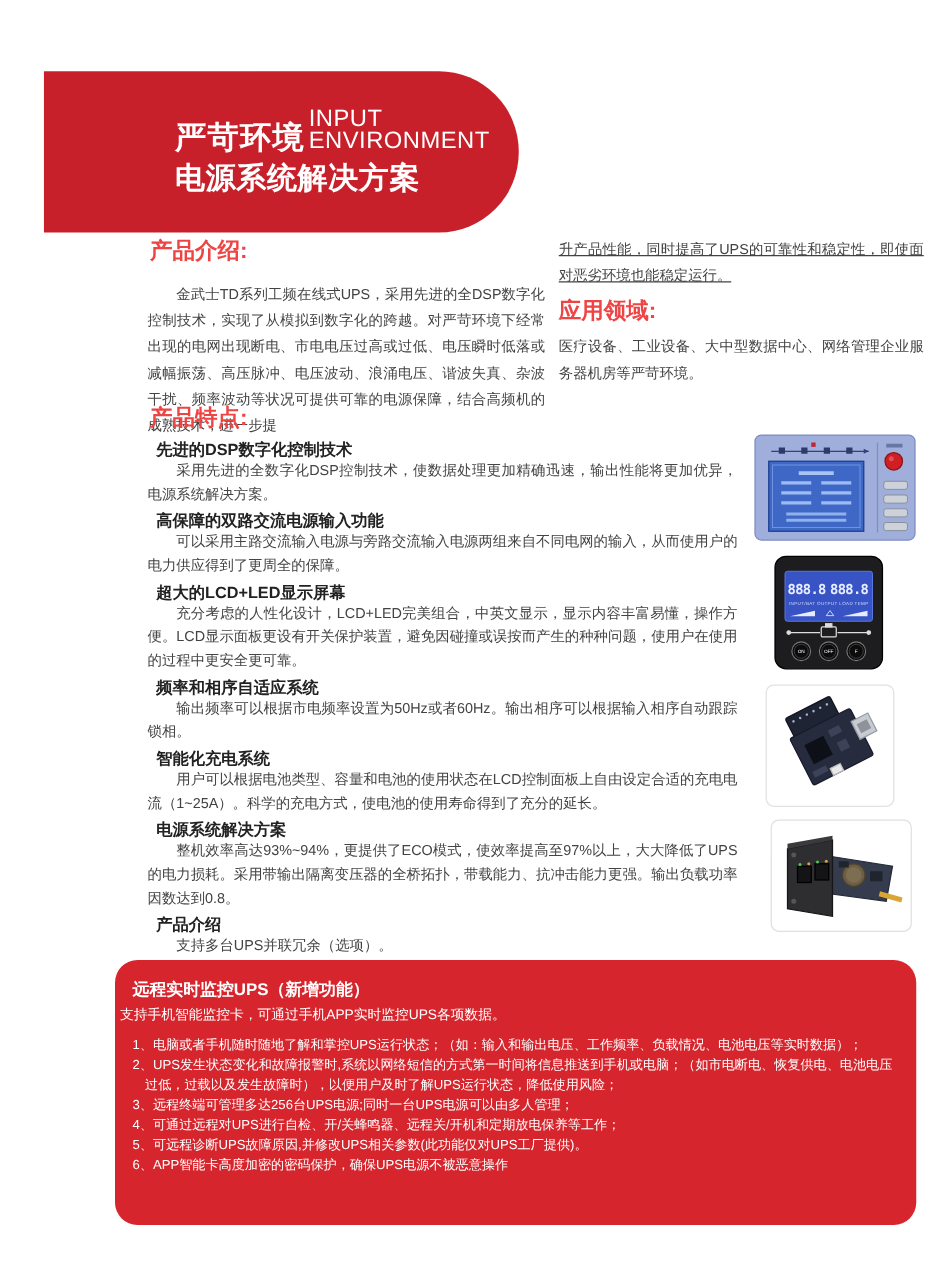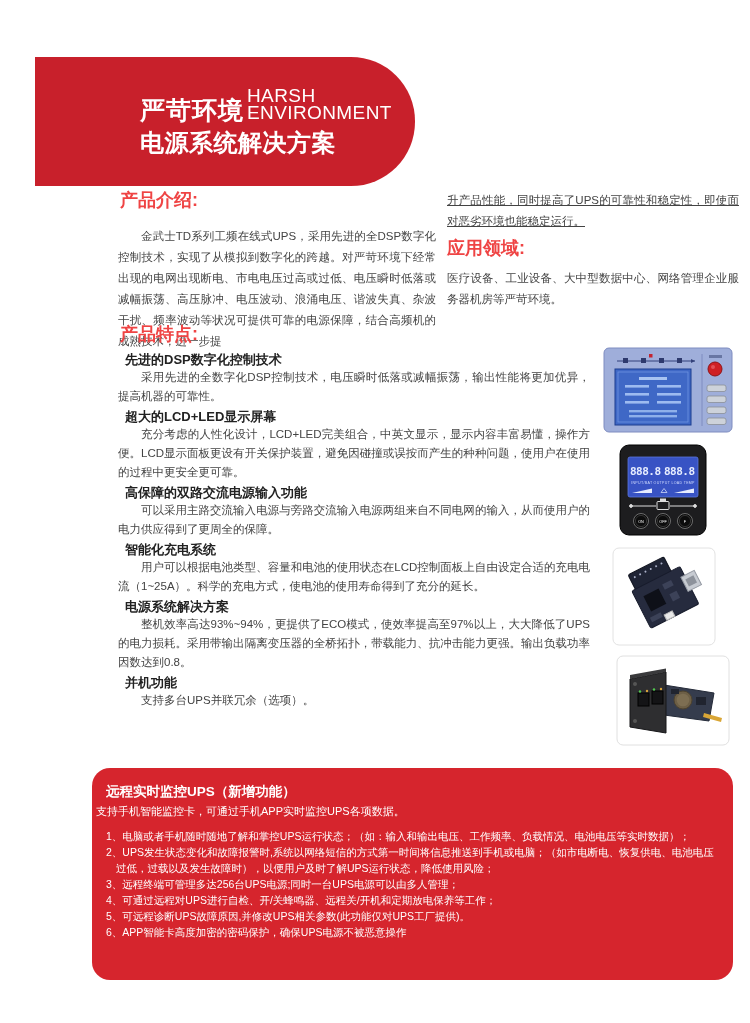--- a/index.html
+++ b/index.html
@@ -39,58 +39,62 @@
   .mon-item{font-size:10.5px;line-height:16px;padding-left:10px;text-indent:-10px;}
 </style>
 </head>
 <body>
 
 <div id="page">
 
   <div class="banner">
     <div class="banner-cn">严苛环境</div>
     <div class="banner-en">
-      <div>HARSH</div>
+      <div>INPUT</div>
       <div>ENVIRONMENT</div>
     </div>
     <div class="banner-sub">电源系统解决方案</div>
   </div>
 
   <div class="h1" style="left:85px;top:190px;">产品介绍:</div>
   <div class="body-txt indent" style="left:83px;top:226px;width:318px;">金武士TD系列工频在线式UPS，采用先进的全DSP数字化控制技术，实现了从模拟到数字化的跨越。对严苛环境下经常出现的电网出现断电、市电电压过高或过低、电压瞬时低落或减幅振荡、高压脉冲、电压波动、浪涌电压、谐波失真、杂波干扰、频率波动等状况可提供可靠的电源保障，结合高频机的成熟技术，进一步提</div>
   <div class="body-txt" style="left:412px;top:190px;width:292px;text-decoration:underline;">升产品性能，同时提高了UPS的可靠性和稳定性，即使面对恶劣环境也能稳定运行。</div>
 
   <div class="h1" style="left:412px;top:238px;">应用领域:</div>
   <div class="body-txt" style="left:412px;top:268px;width:292px;">医疗设备、工业设备、大中型数据中心、网络管理企业服务器机房等严苛环境。</div>
 
   <div class="h1" style="left:85px;top:324px;">产品特点:</div>
 
   <div class="features">
     <div>
       <div class="feat-title">先进的DSP数字化控制技术</div>
-      <div class="feat-body">采用先进的全数字化DSP控制技术，电压瞬时低落或减幅振荡，输出性能将更加优异，提高机器的可靠性。</div>
+      <div class="feat-body">采用先进的全数字化DSP控制技术，使数据处理更加精确迅速，输出性能将更加优异，电源系统解决方案。</div>
+    </div>
+    <div>
+      <div class="feat-title">高保障的双路交流电源输入功能</div>
+      <div class="feat-body">可以采用主路交流输入电源与旁路交流输入电源两组来自不同电网的输入，从而使用户的电力供应得到了更周全的保障。</div>
     </div>
     <div>
       <div class="feat-title">超大的LCD+LED显示屏幕</div>
       <div class="feat-body">充分考虑的人性化设计，LCD+LED完美组合，中英文显示，显示内容丰富易懂，操作方便。LCD显示面板更设有开关保护装置，避免因碰撞或误按而产生的种种问题，使用户在使用的过程中更安全更可靠。</div>
     </div>
     <div>
-      <div class="feat-title">高保障的双路交流电源输入功能</div>
-      <div class="feat-body">可以采用主路交流输入电源与旁路交流输入电源两组来自不同电网的输入，从而使用户的电力供应得到了更周全的保障。</div>
+      <div class="feat-title">频率和相序自适应系统</div>
+      <div class="feat-body">输出频率可以根据市电频率设置为50Hz或者60Hz。输出相序可以根据输入相序自动跟踪锁相。</div>
     </div>
     <div>
       <div class="feat-title">智能化充电系统</div>
       <div class="feat-body">用户可以根据电池类型、容量和电池的使用状态在LCD控制面板上自由设定合适的充电电流（1~25A）。科学的充电方式，使电池的使用寿命得到了充分的延长。</div>
     </div>
     <div>
       <div class="feat-title">电源系统解决方案</div>
       <div class="feat-body">整机效率高达93%~94%，更提供了ECO模式，使效率提高至97%以上，大大降低了UPS的电力损耗。采用带输出隔离变压器的全桥拓扑，带载能力、抗冲击能力更强。输出负载功率因数达到0.8。</div>
     </div>
     <div>
-      <div class="feat-title">并机功能</div>
+      <div class="feat-title">产品介绍</div>
       <div class="feat-body">支持多台UPS并联冗余（选项）。</div>
     </div>
   </div>
 
   <div class="img-card" style="left:568px;top:347px;">
     <svg width="130" height="86" viewBox="0 0 130 86">
       <rect x="1" y="1" width="128" height="84" rx="5" fill="#9FAEDA" stroke="#7E8CC0"></rect>
       <g>
         <path d="M14 14 H92" stroke="#33407A" stroke-width="1" fill="none"></path>
         <rect x="20" y="11" width="5" height="5" fill="#2E3A6E"></rect>

